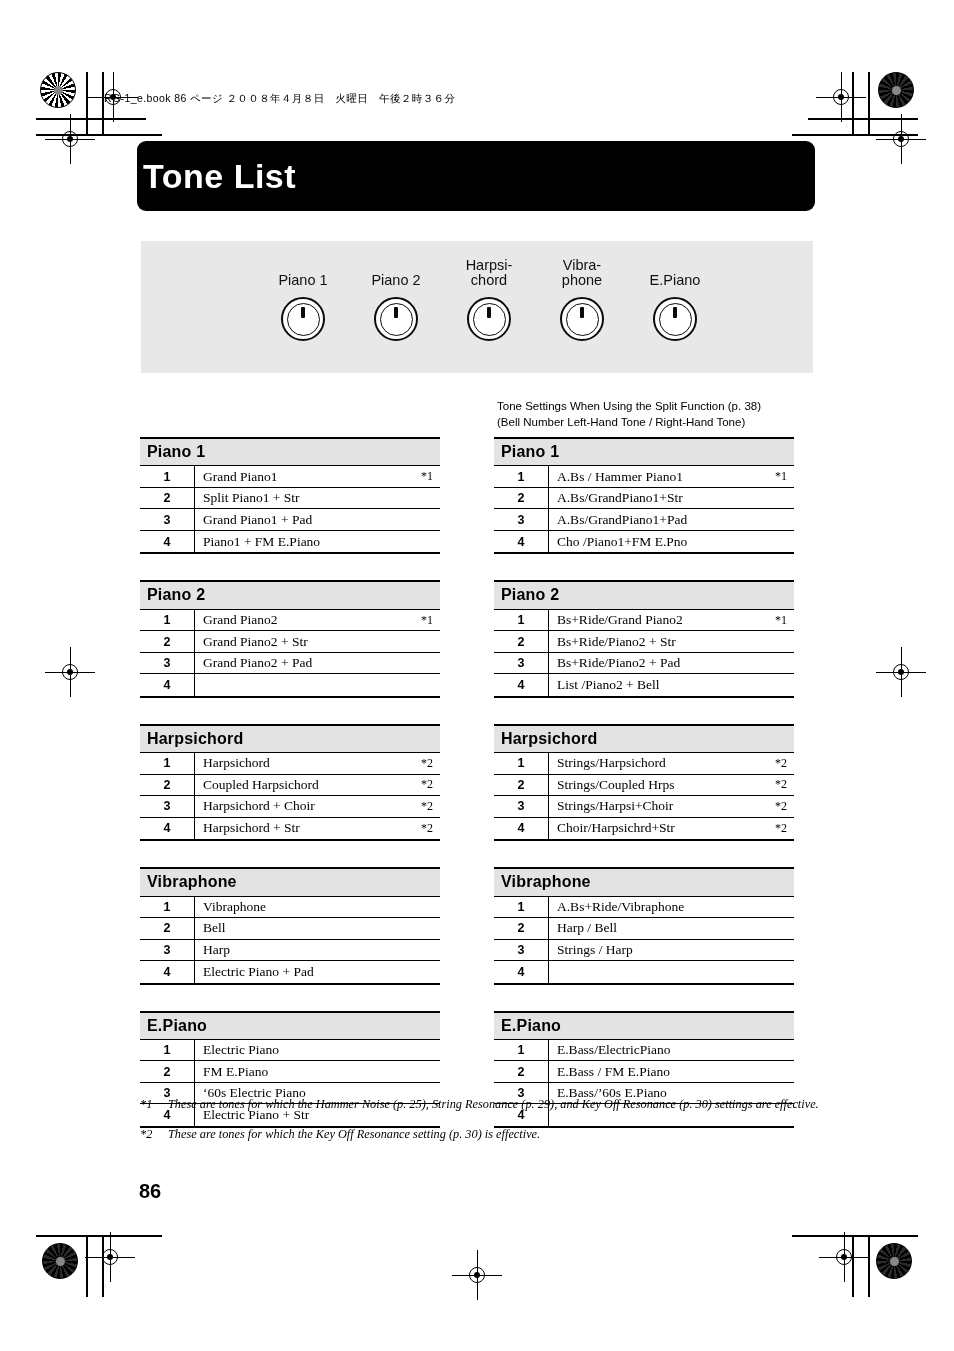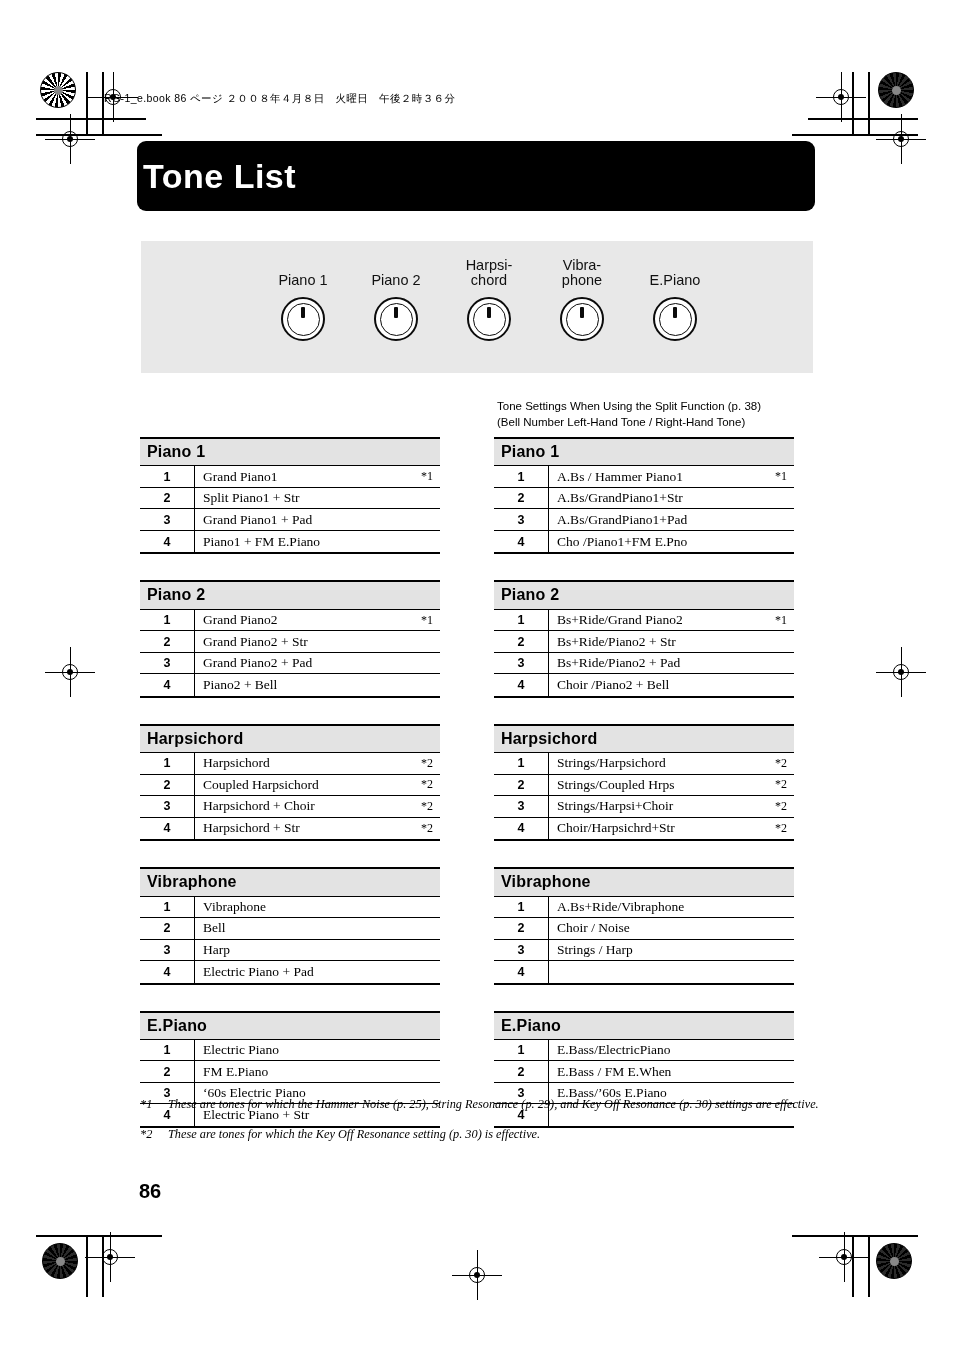--- a/index.html
+++ b/index.html
@@ -395,24 +395,20 @@
           </div>
           <div class="tt-row">
             <div class="tt-num">3</div>
             <div class="tt-name">
               <span>Grand Piano2 + Pad</span>
               <span class="tt-note"></span>
             </div>
           </div>
           <div class="tt-row">
             <div class="tt-num">4</div>
-            <div class="tt-name">
-              <span>Piano2 + Bell</span>
-              <span class="tt-note"></span>
-            </div>
           </div>
         </div>
       </div>
       <div class="tone-table">
         <div class="tt-head">Harpsichord</div>
         <div class="tt-body">
           <div class="tt-row">
             <div class="tt-num">1</div>
             <div class="tt-name">
               <span>Harpsichord</span>
@@ -563,21 +559,21 @@
           <div class="tt-row">
             <div class="tt-num">3</div>
             <div class="tt-name">
               <span>Bs+Ride/Piano2 + Pad</span>
               <span class="tt-note"></span>
             </div>
           </div>
           <div class="tt-row">
             <div class="tt-num">4</div>
             <div class="tt-name">
-              <span>Choir /Piano2 + Bell</span>
+              <span>List /Piano2 + Bell</span>
               <span class="tt-note"></span>
             </div>
           </div>
         </div>
       </div>
       <div class="tone-table">
         <div class="tt-head">Harpsichord</div>
         <div class="tt-body">
           <div class="tt-row">
             <div class="tt-num">1</div>
@@ -615,21 +611,21 @@
           <div class="tt-row">
             <div class="tt-num">1</div>
             <div class="tt-name">
               <span>A.Bs+Ride/Vibraphone</span>
               <span class="tt-note"></span>
             </div>
           </div>
           <div class="tt-row">
             <div class="tt-num">2</div>
             <div class="tt-name">
-              <span>Choir / Noise</span>
+              <span>Harp / Bell</span>
               <span class="tt-note"></span>
             </div>
           </div>
           <div class="tt-row">
             <div class="tt-num">3</div>
             <div class="tt-name">
               <span>Strings / Harp</span>
               <span class="tt-note"></span>
             </div>
           </div>
@@ -644,21 +640,21 @@
           <div class="tt-row">
             <div class="tt-num">1</div>
             <div class="tt-name">
               <span>E.Bass/ElectricPiano</span>
               <span class="tt-note"></span>
             </div>
           </div>
           <div class="tt-row">
             <div class="tt-num">2</div>
             <div class="tt-name">
-              <span>E.Bass / FM E.When</span>
+              <span>E.Bass / FM E.Piano</span>
               <span class="tt-note"></span>
             </div>
           </div>
           <div class="tt-row">
             <div class="tt-num">3</div>
             <div class="tt-name">
               <span>E.Bass/’60s E.Piano</span>
               <span class="tt-note"></span>
             </div>
           </div>

